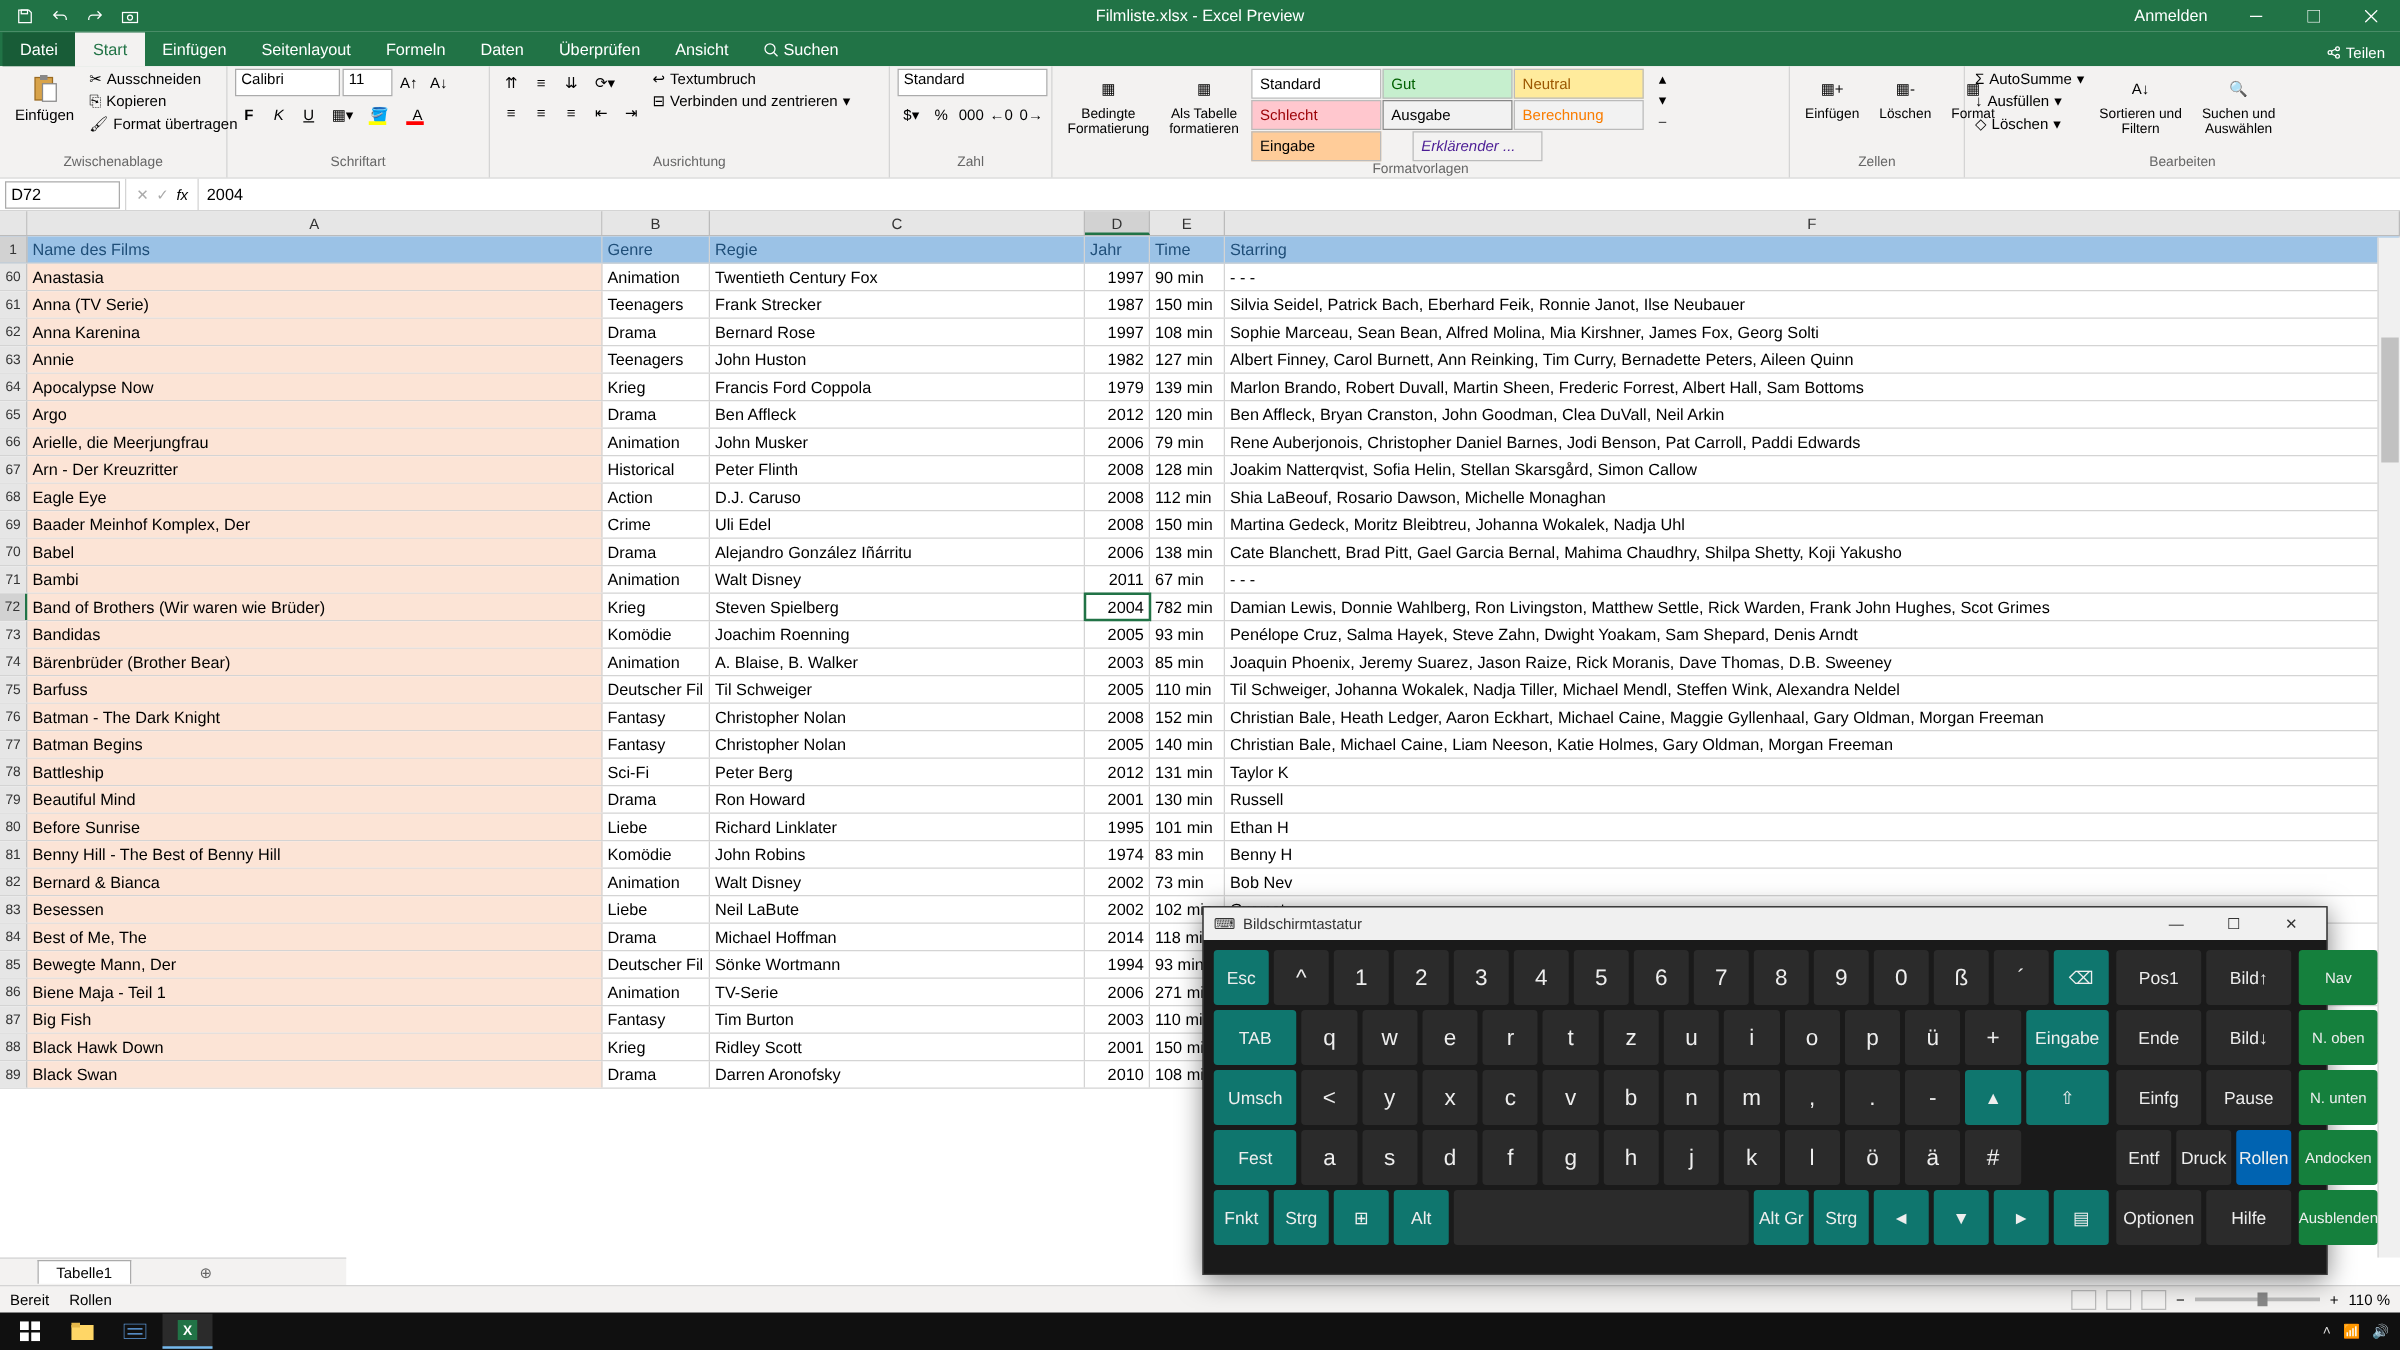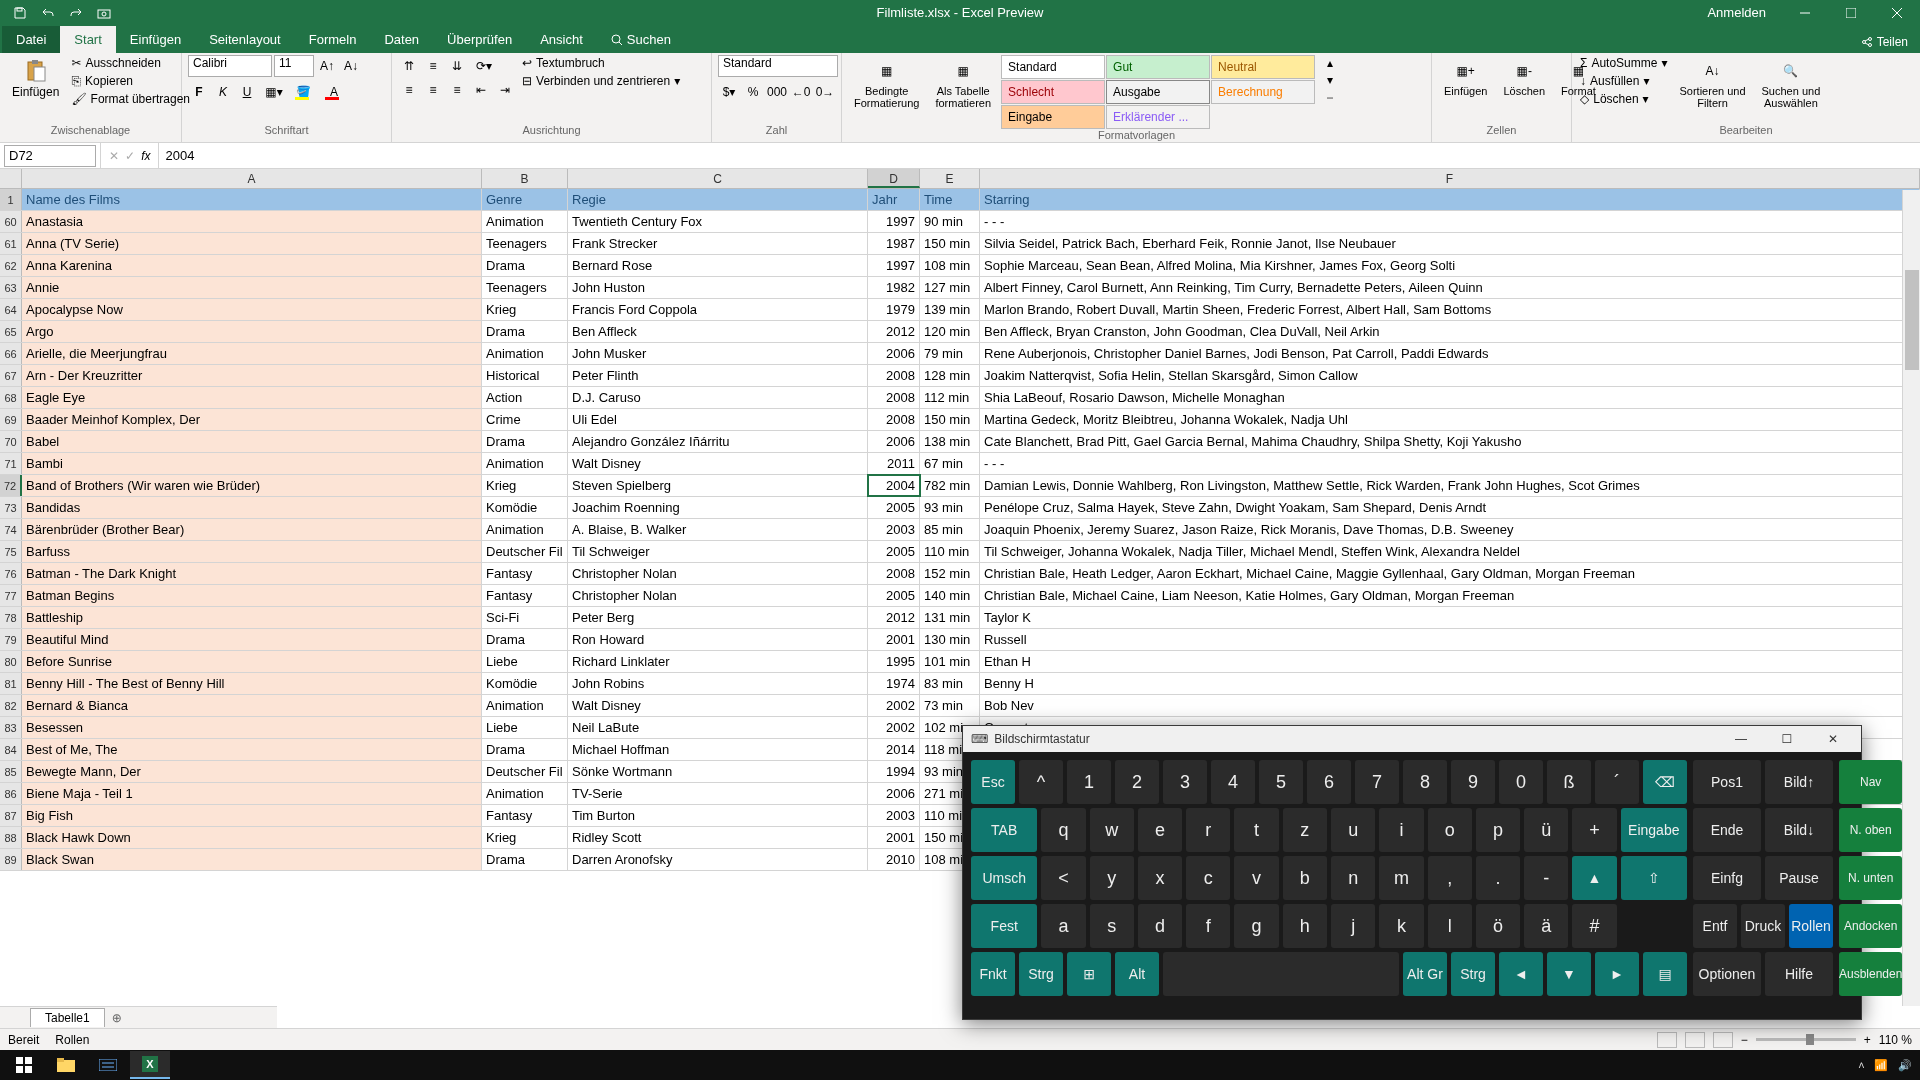--- a/index.html
+++ b/index.html
@@ -109,21 +109,21 @@
 .sheet-tabs { bottom: 52px; }
 .statusbar { bottom: 30px; }
 .sheet-area { bottom: 74px; }
 .tb-item { width: 40px; height: 28px; display: flex; align-items: center; justify-content: center; }
 .tb-item.active { background: #2b2b2b; border-bottom: 2px solid #76b9ed; }
 .tray { margin-left: auto; display: flex; align-items: center; gap: 10px; color: #ddd; font-size: 11px; padding-right: 8px; }
 
 
 .vscroll { position: absolute; right: 0; top: 190px; bottom: 74px; width: 18px; background: #f0f0f0; border-left: 1px solid #d4d4d4; }
 .vthumb { position: absolute; top: 80px; width: 14px; left: 2px; height: 100px; background: #c1c1c1; }
-.sheet-tabs { right: auto; width: 277px; }
+.sheet-tabs { right: auto; width: 277px; gap: 48px; }
 </style>
 </head>
 <body>
 
 <div class="titlebar">
   <div class="qat">
     <div class="qat-btn">
         <svg width="14" height="14" viewBox="0 0 14 14">
           <path d="M2 2h8l2 2v8H2z" fill="none" stroke="#fff"></path>
           <rect x="4" y="2" width="5" height="3" fill="none" stroke="#fff"></rect>
@@ -309,21 +309,21 @@
 formatieren</span>
         </div>
       <div class="style-gallery">
         <div class="style-cell" style="background:#fff;">Standard</div>
         <div class="style-cell" style="background:#c6efce;color:#006100;">Gut</div>
         <div class="style-cell" style="background:#ffeb9c;color:#9c5700;">Neutral</div>
         <div class="style-cell" style="background:#ffc7ce;color:#9c0006;">Schlecht</div>
         <div class="style-cell" style="background:#f2f2f2;border:1px solid #888;">Ausgabe</div>
         <div class="style-cell" style="background:#f2f2f2;color:#fa7d00;">Berechnung</div>
         <div class="style-cell" style="background:#ffcc99;">Eingabe</div>
-        <div class="style-cell" style="color:#8b5cf6;">Erklärender ...</div>
+        <div class="style-cell" style="font-style:italic;color:#4c1d95;margin-left:24px;">Erklärender ...</div>
       </div>
       <div style="display:flex;flex-direction:column;gap:1px;">
         <div class="r-btn" style="height:16px;">▴</div>
         <div class="r-btn" style="height:16px;">▾</div>
         <div class="r-btn" style="height:16px;">⎯</div>
       </div>
     </div>
     <div class="group-label">Formatvorlagen</div>
   </div>
 

